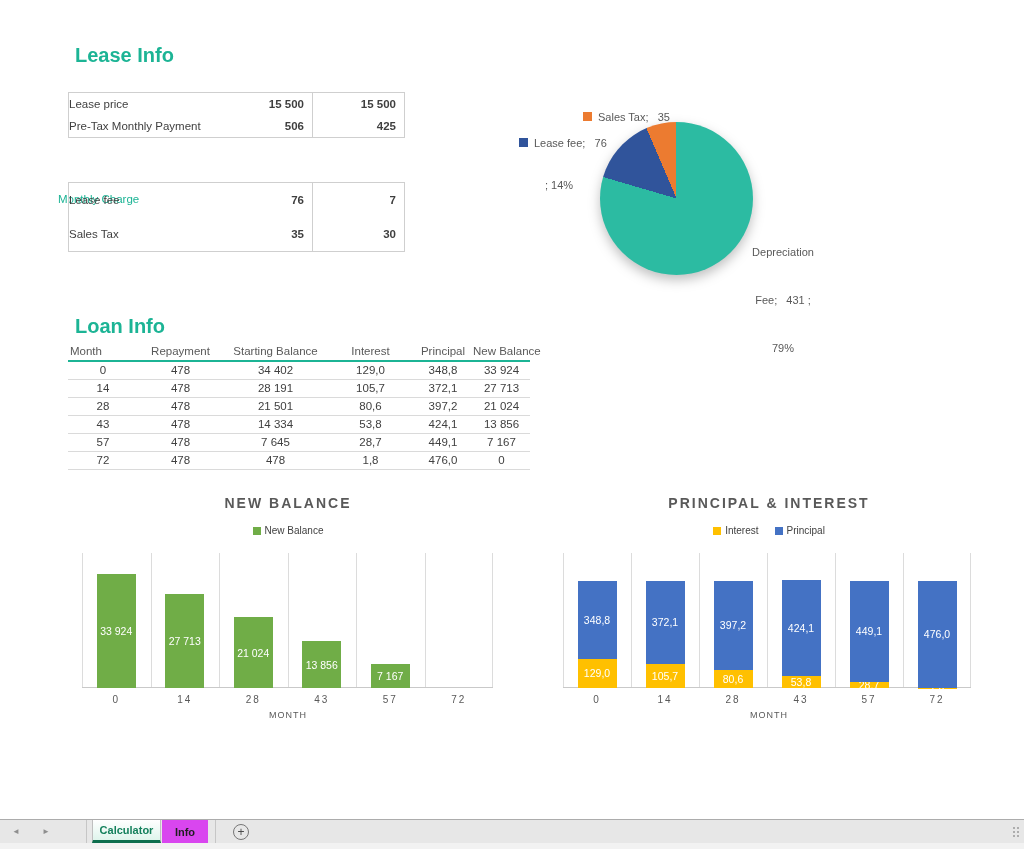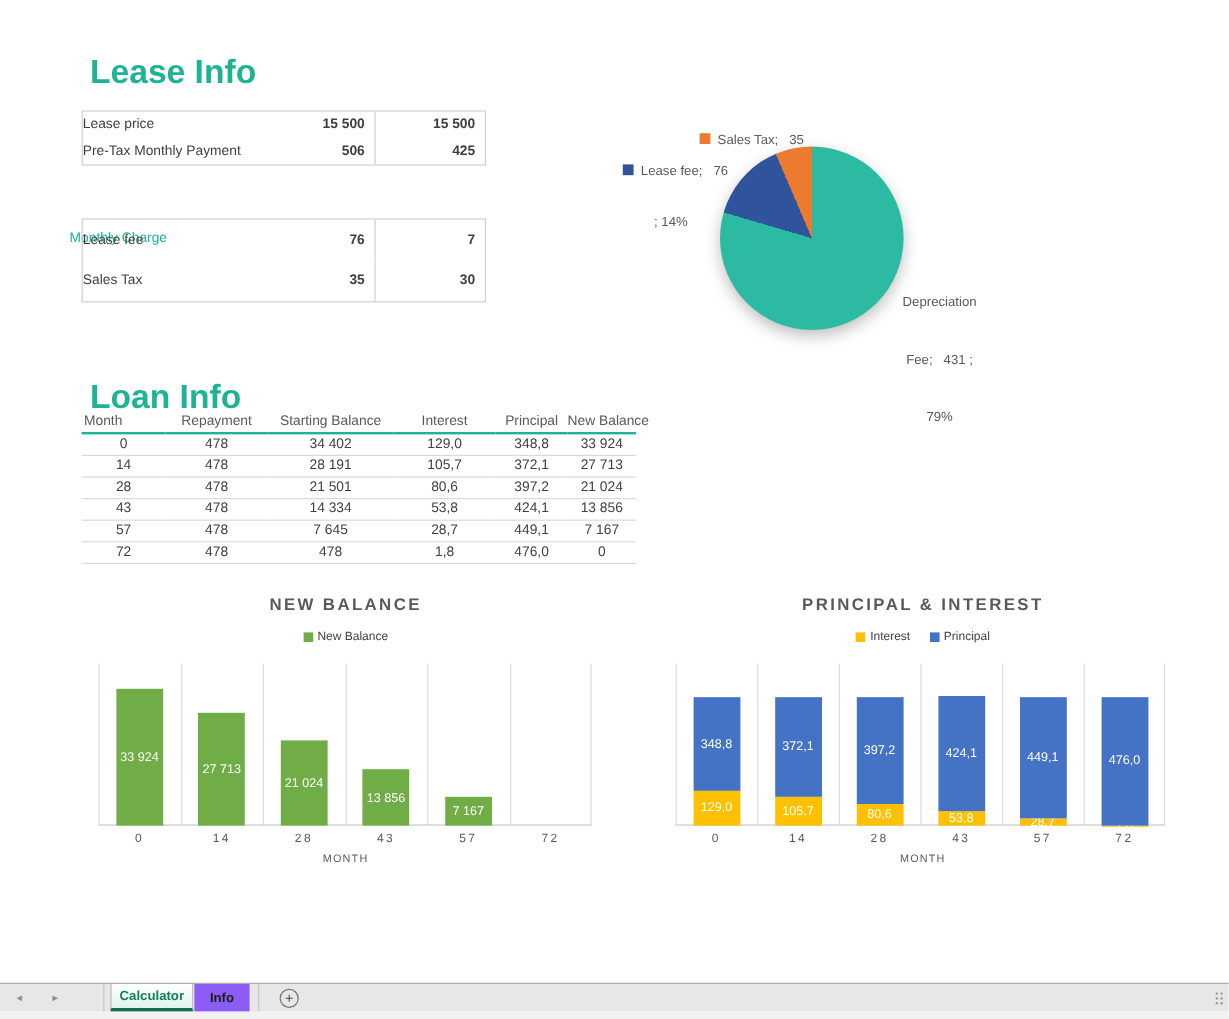--- a/index.html
+++ b/index.html
@@ -1,19 +1,19 @@
 <!DOCTYPE html>
 <html><head>
 <meta charset="utf-8">
 <style>
   * { margin:0; padding:0; box-sizing:border-box; }
   body { font-family:"Liberation Sans","DejaVu Sans",sans-serif; background:#fff; }
   .canvas { position:relative; width:1024px; height:849px; background:#fff; overflow:hidden; }
 
-  .big-title { position:absolute; font-size:28px; font-weight:bold; color:#1CB495; }
+  .big-title { position:absolute; font-size:20px; font-weight:bold; color:#1CB495; }
   .small-title { position:absolute; font-size:11.5px; color:#1CB495; }
 
   
   .box-table { position:absolute; border:1px solid #CFCFCF; display:flex; flex-direction:column; }
   .box-row { display:flex; flex:1; align-items:center; font-size:11.5px; color:#3F3F3F; }
   .box-row .c-label { width:144px; white-space:nowrap; }
   .box-row .c-v1 { flex:1; text-align:right; padding-right:8px; font-weight:bold; }
   .box-row .c-v2 { width:92px; text-align:right; padding-right:8px; font-weight:bold;
                    border-left:1px solid #CFCFCF; align-self:stretch; display:flex;
                    align-items:center; justify-content:flex-end; }
@@ -51,21 +51,21 @@
   
   .sheetbar { position:absolute; left:0; top:819px; width:1024px; height:24px; background:#E7E7E7;
               border-top:1px solid #ACACAC; }
   .nav-arrow { position:absolute; top:7px; font-size:8px; color:#8F8F8F; cursor:default; }
   .vsep { position:absolute; top:0; bottom:0; width:1px; background:#C6C6C6; }
   .sheet-tab { position:absolute; top:0; height:23px; display:flex; align-items:center;
                justify-content:center; font-size:11px; }
   .tab-active { left:92px; width:69px; background:linear-gradient(#FFFFFF,#DFF5EC);
                 color:#14805C; font-weight:bold; border-left:1px solid #BFBFBF;
                 border-right:1px solid #BFBFBF; border-bottom:3px solid #0E6E4E; }
-  .tab-plain { left:162px; width:46px; background:#8b5cf6; color:#1E1E1E; font-weight:600; }
+  .tab-plain { left:162px; width:46px; background:#d946ef; color:#1E1E1E; font-weight:600; }
   .add-sheet { position:absolute; left:233px; top:4px; width:16px; height:16px; border:1px solid #767676;
                border-radius:50%; color:#4A4A4A; font-size:12px; line-height:14px; text-align:center; }
   .grip { position:absolute; right:4px; top:7px; width:7px; height:11px; }
   .grip i { position:absolute; width:2px; height:2px; background:#9A9A9A; border-radius:50%; }
   .bottom-strip { position:absolute; left:0; top:843px; width:1024px; height:6px; background:#F2F2F2; }
 </style>
 </head>
 <body>
 
 <div class="canvas">

